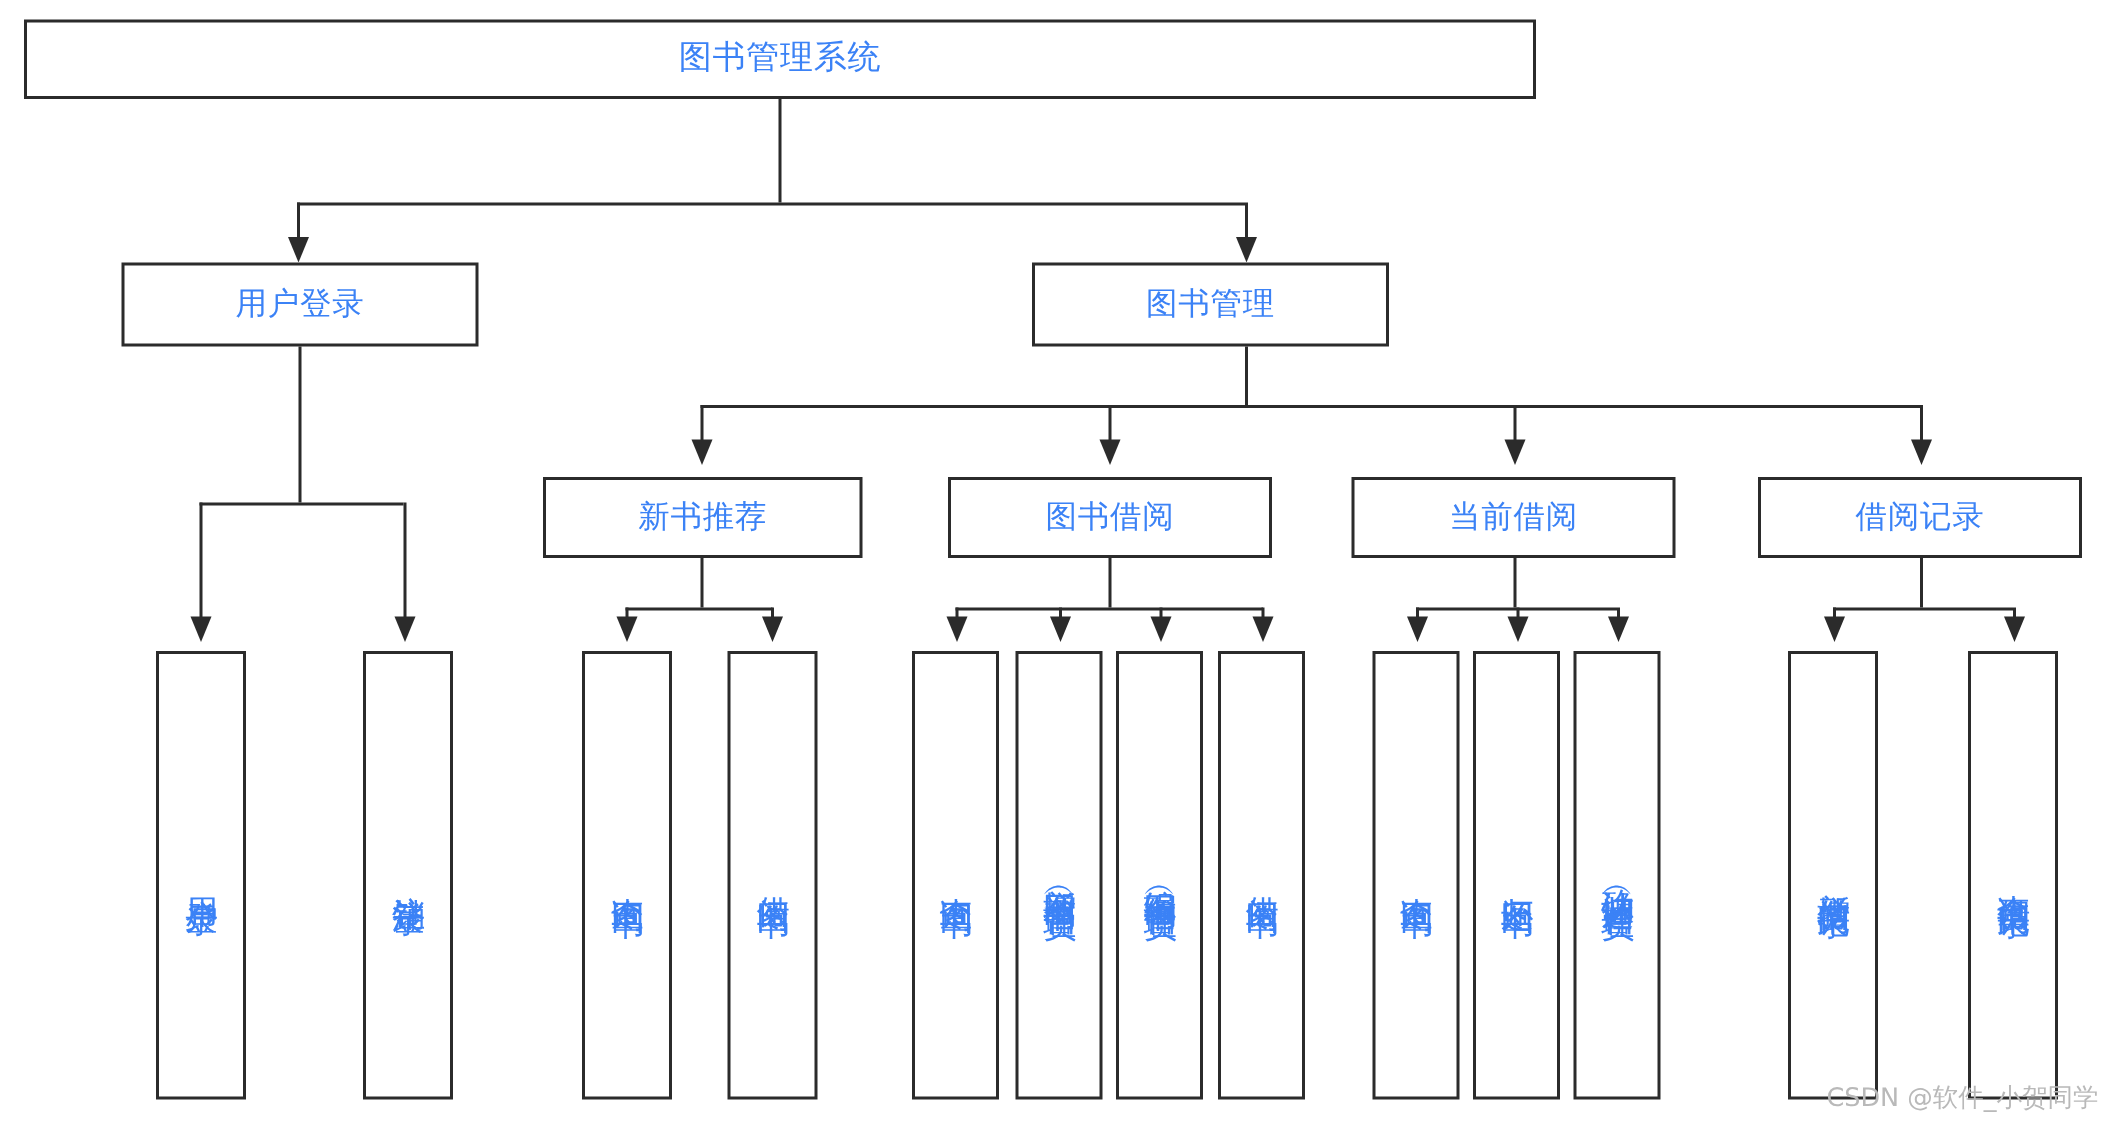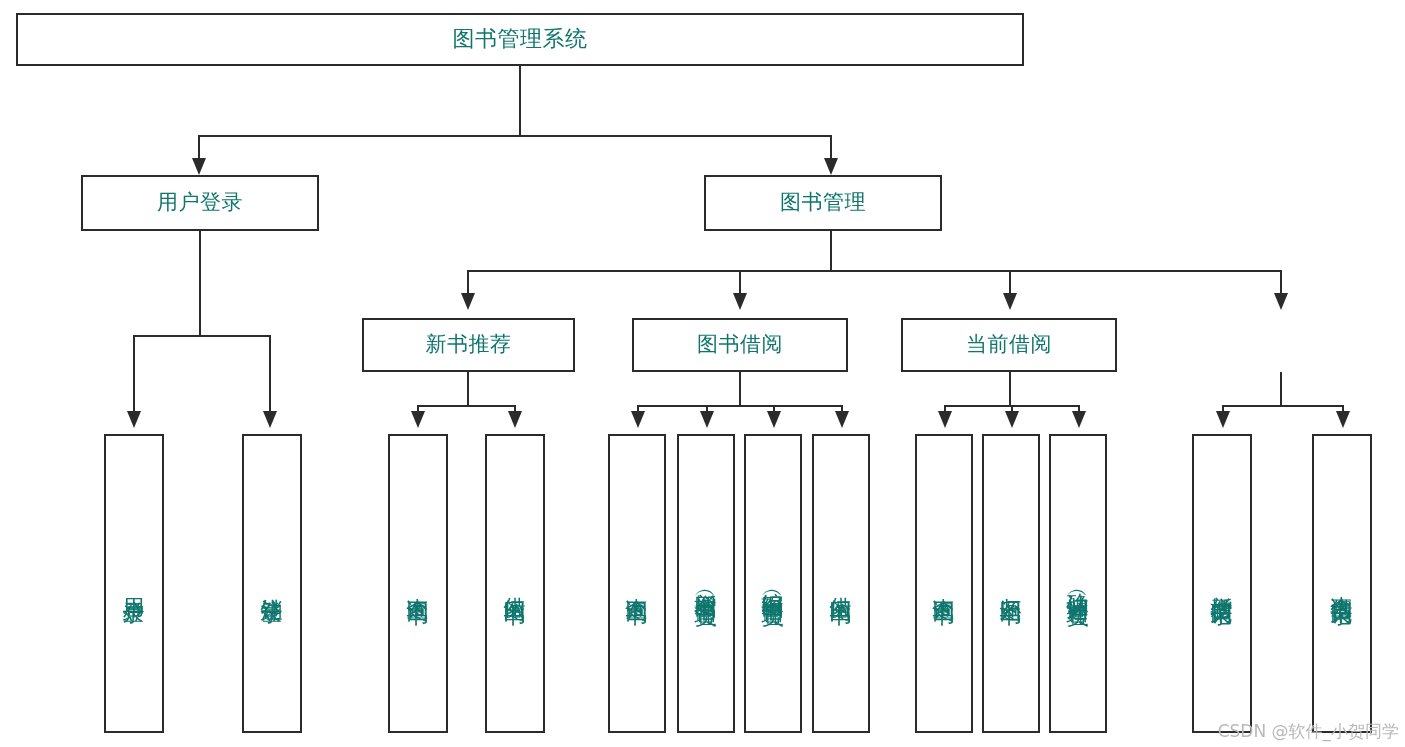--- a/index.html
+++ b/index.html
@@ -21,21 +21,21 @@
 
   
   .node {
     position: absolute;
     box-sizing: border-box;
     border: 2.5px solid #2b2b2b;
     background: #ffffff;
     display: flex;
     align-items: center;
     justify-content: center;
-    color: #0f766e;
+    color: #3b82f6;
   }
   .node .label {
     display: block;
     text-align: center;
     line-height: 1.12;
     letter-spacing: 0.5px;
   }
 
   
   .node.horiz .label {
@@ -106,21 +106,21 @@
   <div class="vline" style="left:198px; top:135px; height:25px;"></div>
   <div class="arrow" style="left:192px; top:158px;"></div>
 
   <div class="vline" style="left:830px; top:135px; height:25px;"></div>
   <div class="arrow" style="left:824px; top:158px;"></div>
 
   <div class="node horiz" style="left:81px; top:175px; width:238px; height:56px;">
     <span class="label">用户登录</span>
   </div>
 
-  <div class="node horiz" style="left:704px; top:175px; width:238px; height:56px;">
+  <div class="node horiz" style="left:688px; top:175px; width:238px; height:56px;">
     <span class="label">图书管理</span>
   </div>
 
   <div class="vline" style="left:199px; top:231px; height:104px;"></div>
   <div class="hline" style="left:133px; top:335px; width:136px;"></div>
   <div class="vline" style="left:133px; top:335px; height:78px;"></div>
   <div class="arrow" style="left:127px; top:411px;"></div>
   <div class="vline" style="left:269px; top:335px; height:78px;"></div>
   <div class="arrow" style="left:263px; top:411px;"></div>
 
@@ -137,20 +137,23 @@
 
   <div class="node horiz" style="left:632px; top:318px; width:216px; height:54px;">
     <span class="label">图书借阅</span>
   </div>
   <div class="node horiz" style="left:362px; top:318px; width:213px; height:54px;">
     <span class="label">新书推荐</span>
   </div>
   <div class="node horiz" style="left:901px; top:318px; width:216px; height:54px;">
     <span class="label">当前借阅</span>
   </div>
+  <div class="node horiz" style="left:1172px; top:318px; width:216px; height:54px;">
+    <span class="label">借阅记录</span>
+  </div>
 
   <div class="vline" style="left:467px; top:372px; height:33px;"></div>
   <div class="hline" style="left:417px; top:405px; width:98px;"></div>
   <div class="vline" style="left:417px; top:405px; height:8px;"></div>
   <div class="arrow" style="left:411px; top:411px;"></div>
   <div class="vline" style="left:514px; top:405px; height:8px;"></div>
   <div class="arrow" style="left:508px; top:411px;"></div>
 
   <div class="vline" style="left:739px; top:372px; height:33px;"></div>
   <div class="hline" style="left:637px; top:405px; width:205px;"></div>

